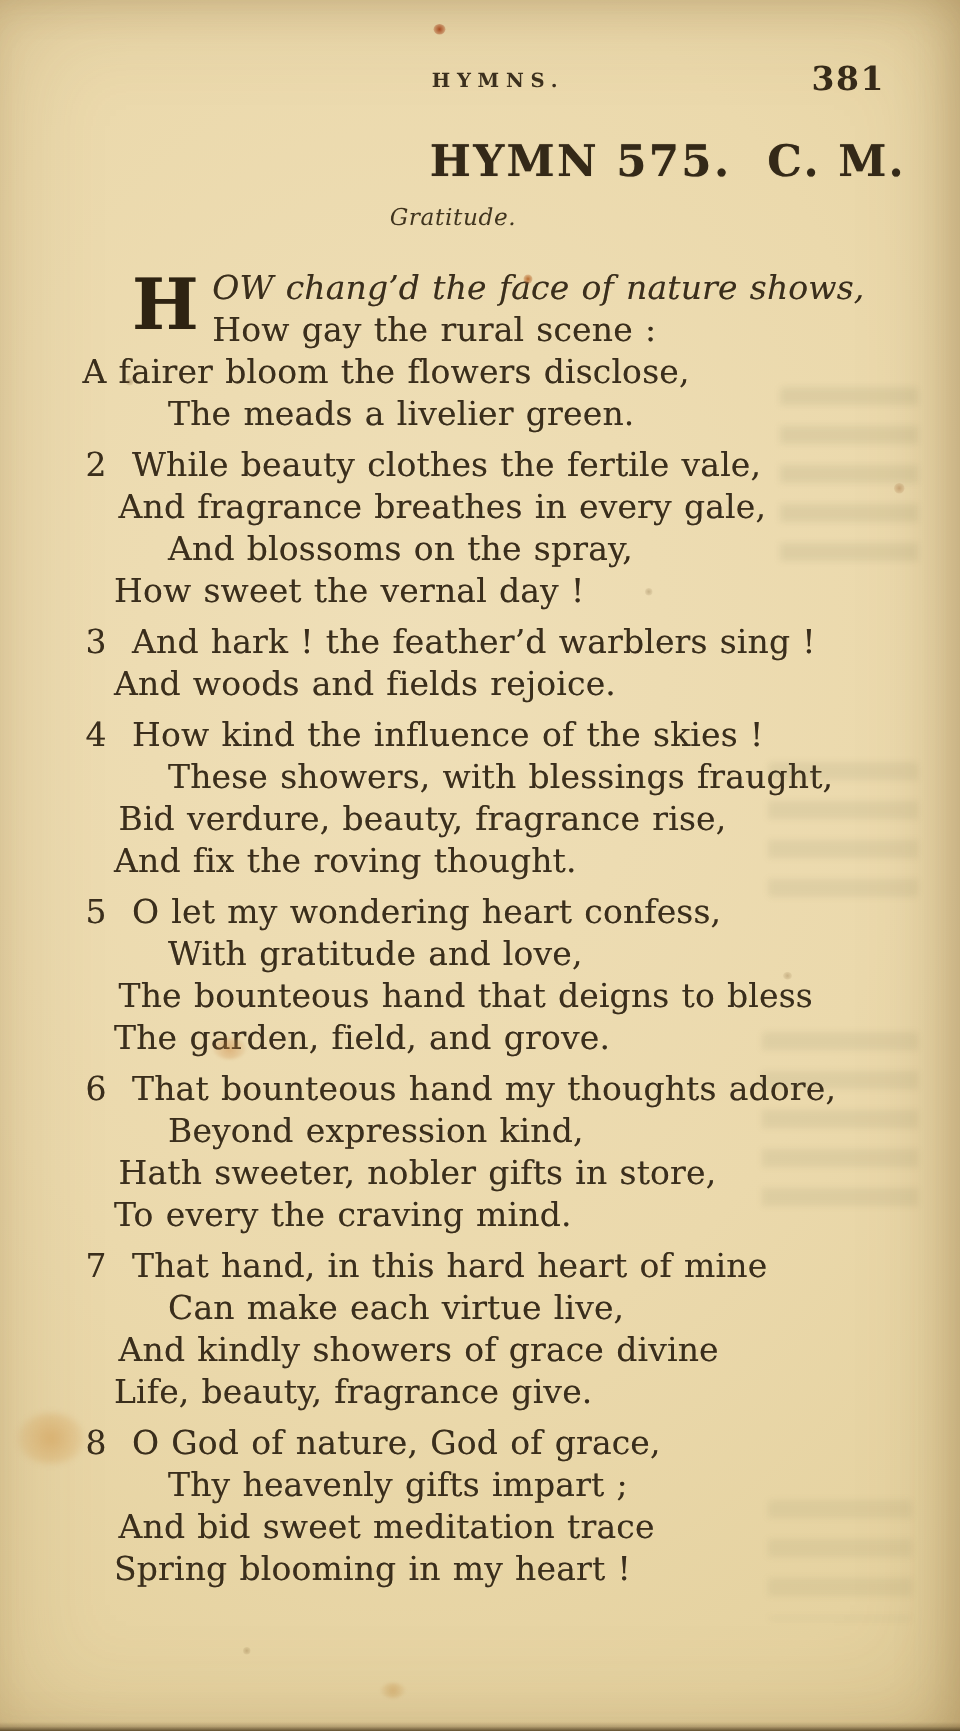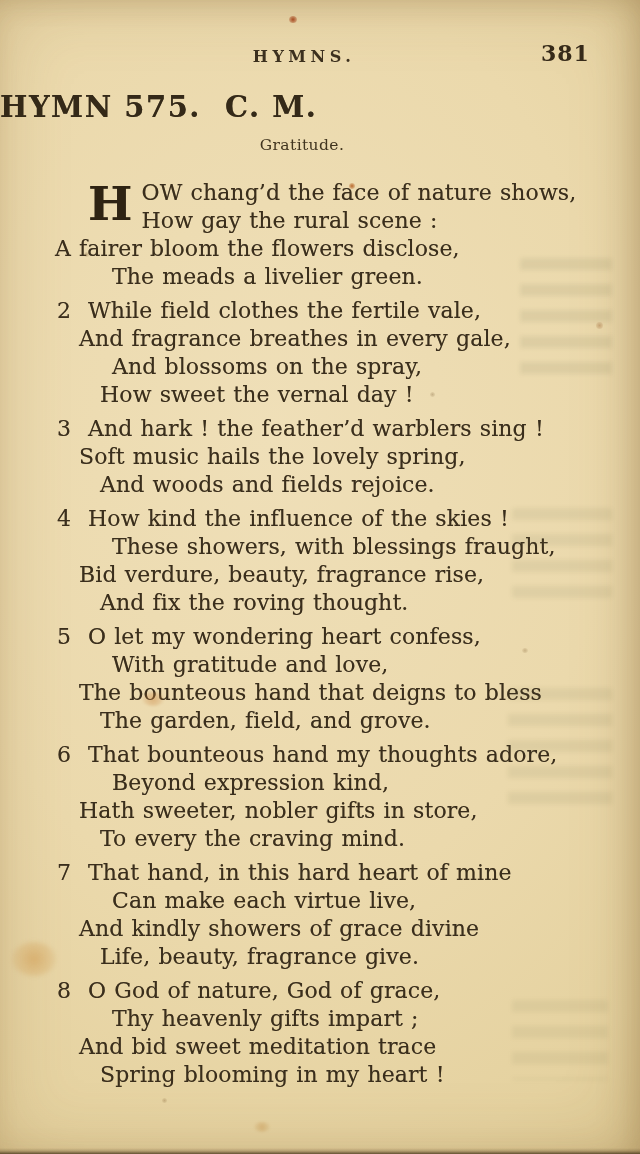--- a/index.html
+++ b/index.html
@@ -10,54 +10,54 @@
   }
   .page{
     position:absolute;inset:0;
     background:
       radial-gradient(ellipse 120% 90% at 42% 38%, #efdfb8 0%, #ebd9ac 45%, #e5d2a0 72%, #d9c48e 94%, #cfb981 100%);
     box-shadow:inset 0 0 70px rgba(130,95,40,.22), inset -18px 0 38px -14px rgba(120,85,40,.28), inset 0 10px 30px -12px rgba(130,95,40,.18);
     color:#382c1b;
   }
   .running-header{
     position:absolute;top:47px;left:0;width:608px;text-align:center;
-    font-size:16px;font-weight:bold;letter-spacing:4.5px;color:#3c301e;
+    font-size:13px;font-weight:bold;letter-spacing:4.5px;color:#3c301e;padding-left:28px;
   }
   .page-number{
     position:absolute;top:40px;left:541px;
     font-size:22px;font-weight:bold;letter-spacing:1px;color:#362a19;
   }
   .title-row{
-    position:absolute;top:90px;left:0;width:604px;text-align:left;
+    position:absolute;top:90px;left:0;width:604px;text-align:right;
     font-size:29px;font-weight:bold;letter-spacing:1.5px;color:#342918;
     text-shadow:0 0 .5px rgba(52,41,24,.6);
   }
   .title-row .meter{margin-left:24px;}
   .subtitle{
     position:absolute;top:136px;left:0;width:604px;text-align:center;
-    font-size:15.5px;color:#41351f;letter-spacing:.4px;
+    font-size:15.5px;color:#41351f;letter-spacing:.4px;font-style:italic;
   }
   .hymn-body{
     position:absolute;top:179px;left:0;width:640px;
     font-size:22px;line-height:28px;color:#3a2e1c;
     letter-spacing:.1px;word-spacing:1px;
     text-shadow:0 0 .4px rgba(58,46,28,.45);
   }
   .stanza{margin:0 0 6px 0;}
   .dropcap{
     float:left;font-size:47px;line-height:50px;height:56px;
     font-weight:bold;margin-left:88px;margin-right:9px;color:#2e2312;
   }
-  .s1-l1{margin-left:0;}
+  .s1-l1{margin-left:0;font-style:italic;}
   .s1-l2{margin-left:14px;}
   .l1{margin-left:57px;}
   .vnum{display:inline-block;width:31px;letter-spacing:0;}
   .l2{margin-left:112px;}
   .l3{margin-left:79px;}
-  .l4{margin-left:100px;}
+  .l4{margin-left:76px;}
   .s1 .l3{margin-left:55px;}
   .s1 .l4{margin-left:112px;}
   
   .stain{position:absolute;border-radius:50%;pointer-events:none;}
   .st-a{left:289px;top:16px;width:8px;height:7px;background:radial-gradient(circle,#a84c22 0%,rgba(168,76,34,.5) 55%,rgba(168,76,34,0) 100%);}
   .st-b{left:349px;top:183px;width:6px;height:6px;background:radial-gradient(circle,#b96a2e 0%,rgba(185,106,46,0) 100%);}
   .st-c{left:142px;top:692px;width:22px;height:14px;background:radial-gradient(circle,rgba(200,130,60,.45) 0%,rgba(200,130,60,0) 100%);filter:blur(1px);}
   .st-d{left:12px;top:942px;width:44px;height:34px;background:radial-gradient(circle,rgba(205,145,65,.5) 0%,rgba(205,145,65,0) 100%);filter:blur(2px);}
   .st-e{left:254px;top:1122px;width:16px;height:10px;background:radial-gradient(circle,rgba(190,135,60,.4) 0%,rgba(190,135,60,0) 100%);filter:blur(1px);}
   .st-f{left:596px;top:322px;width:7px;height:7px;background:radial-gradient(circle,rgba(150,90,40,.4) 0%,rgba(150,90,40,0) 100%);}
@@ -94,29 +94,28 @@
 
     <div class="stanza s1">
       <span class="dropcap">H</span>
       <div class="line s1-l1">OW chang’d the face of nature shows,</div>
       <div class="line s1-l2">How gay the rural scene :</div>
       <div class="line l3">A fairer bloom the flowers disclose,</div>
       <div class="line l4">The meads a livelier green.</div>
     </div>
 
     <div class="stanza">
-      <div class="line l1"><span class="vnum">2</span><span>While field clothes the fertile vale,</span></div>
+      <div class="line l1"><span class="vnum">2</span><span>While beauty clothes the fertile vale,</span></div>
       <div class="line l3">And fragrance breathes in every gale,</div>
       <div class="line l2">And blossoms on the spray,</div>
       <div class="line l4">How sweet the vernal day !</div>
     </div>
 
     <div class="stanza">
       <div class="line l1"><span class="vnum">3</span><span>And hark ! the feather’d warblers sing !</span></div>
-      <div class="line l3">Soft music hails the lovely spring,</div>
       <div class="line l4">And woods and fields rejoice.</div>
     </div>
 
     <div class="stanza">
       <div class="line l1"><span class="vnum">4</span><span>How kind the influence of the skies !</span></div>
       <div class="line l2">These showers, with blessings fraught,</div>
       <div class="line l3">Bid verdure, beauty, fragrance rise,</div>
       <div class="line l4">And fix the roving thought.</div>
     </div>
 

